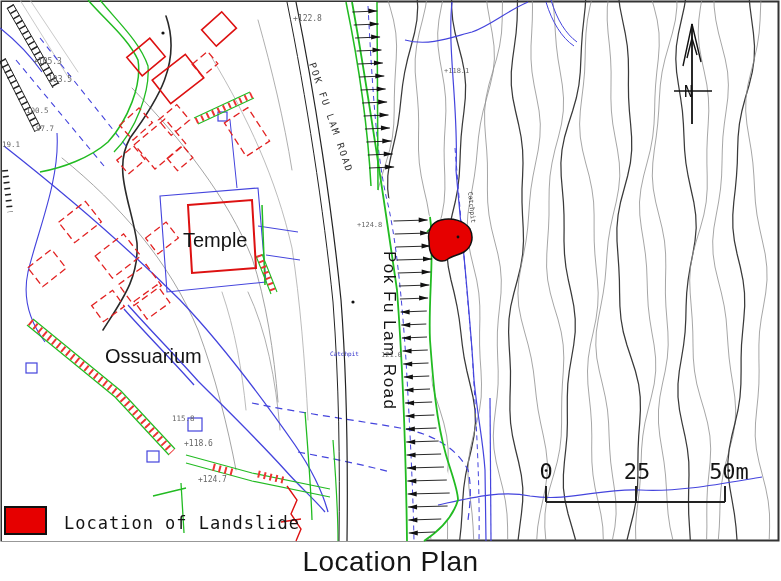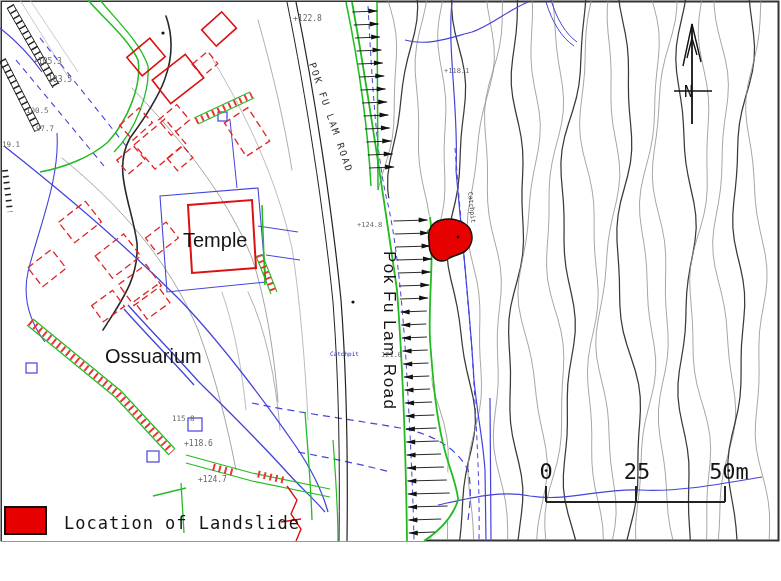--- a/index.html
+++ b/index.html
@@ -265,13 +265,14 @@
     <text x="637" y="479" font-size="22" text-anchor="middle" fill="#141414">25</text>
     <text x="729" y="479" font-size="22" text-anchor="middle" fill="#141414">50m</text>
   </g>
 
   <g>
     <rect x="5" y="507" width="41" height="27" fill="#e60000" stroke="#111" stroke-width="2"></rect>
     <text x="64" y="529" font-size="17" letter-spacing="1" fill="#141414">Location of Landslide</text>
   </g>
 </svg>
 
+<div class="plan-title">Location Plan</div>
 </div>
 
 </body></html>

